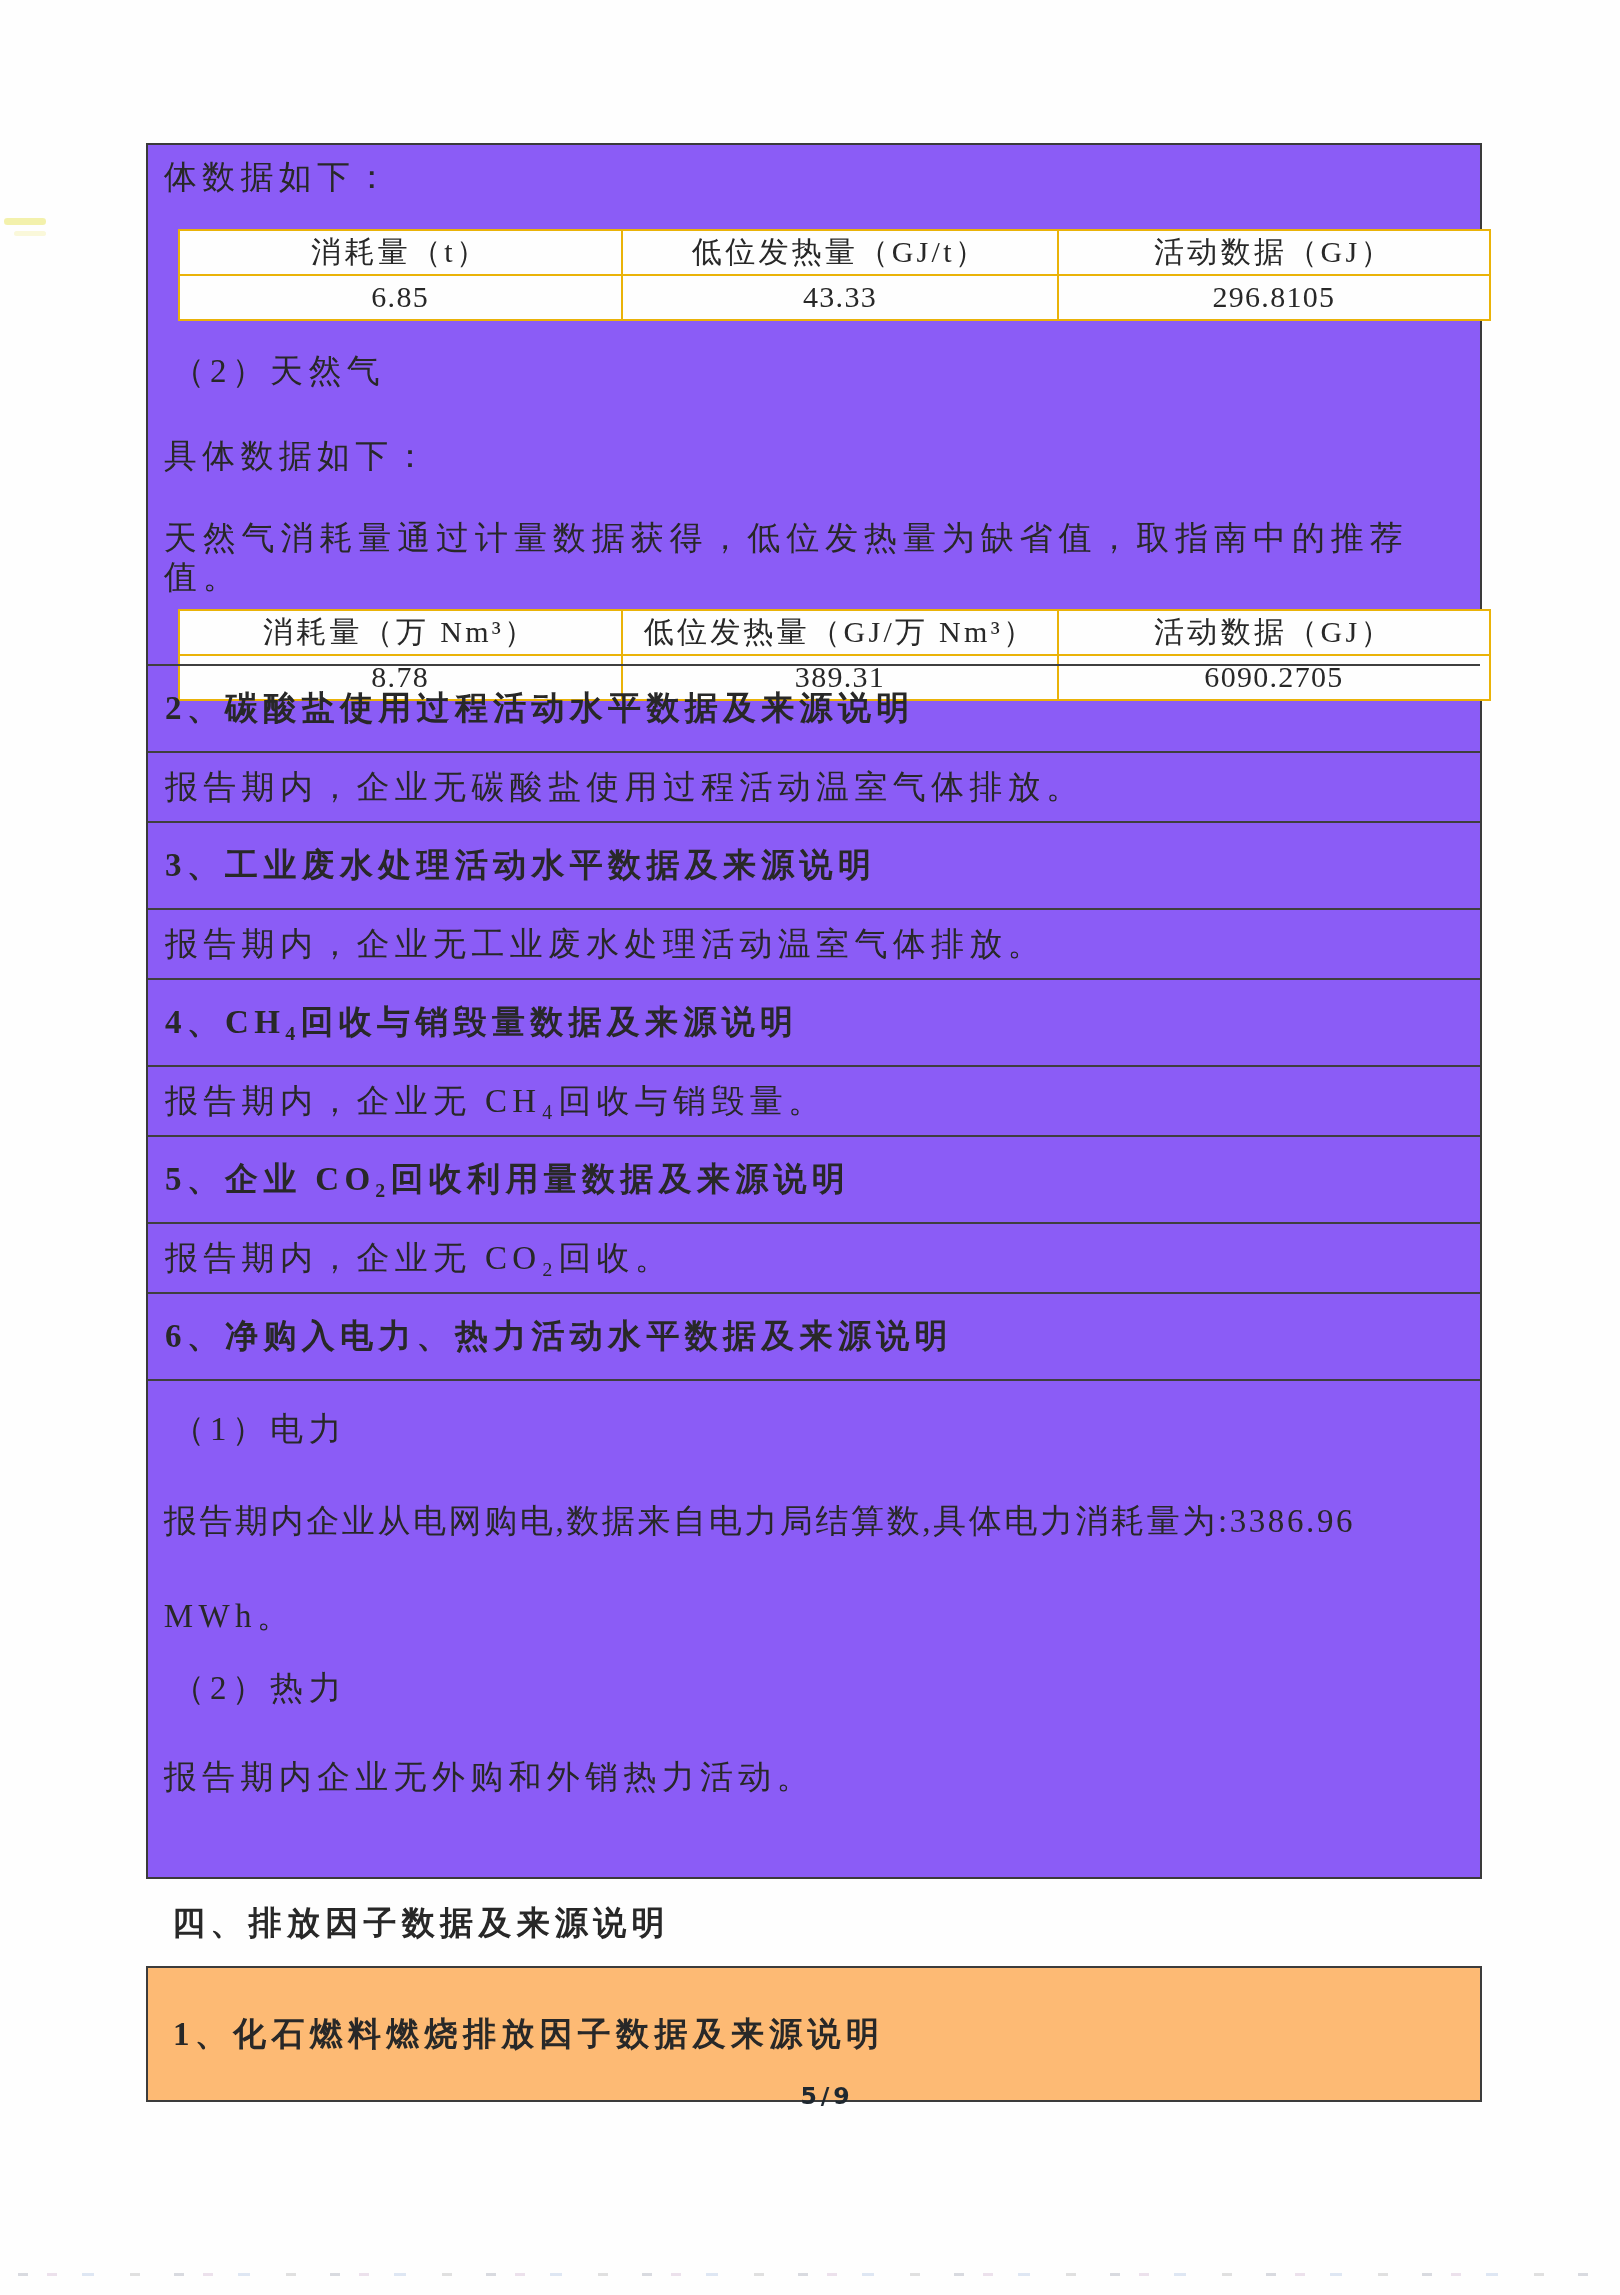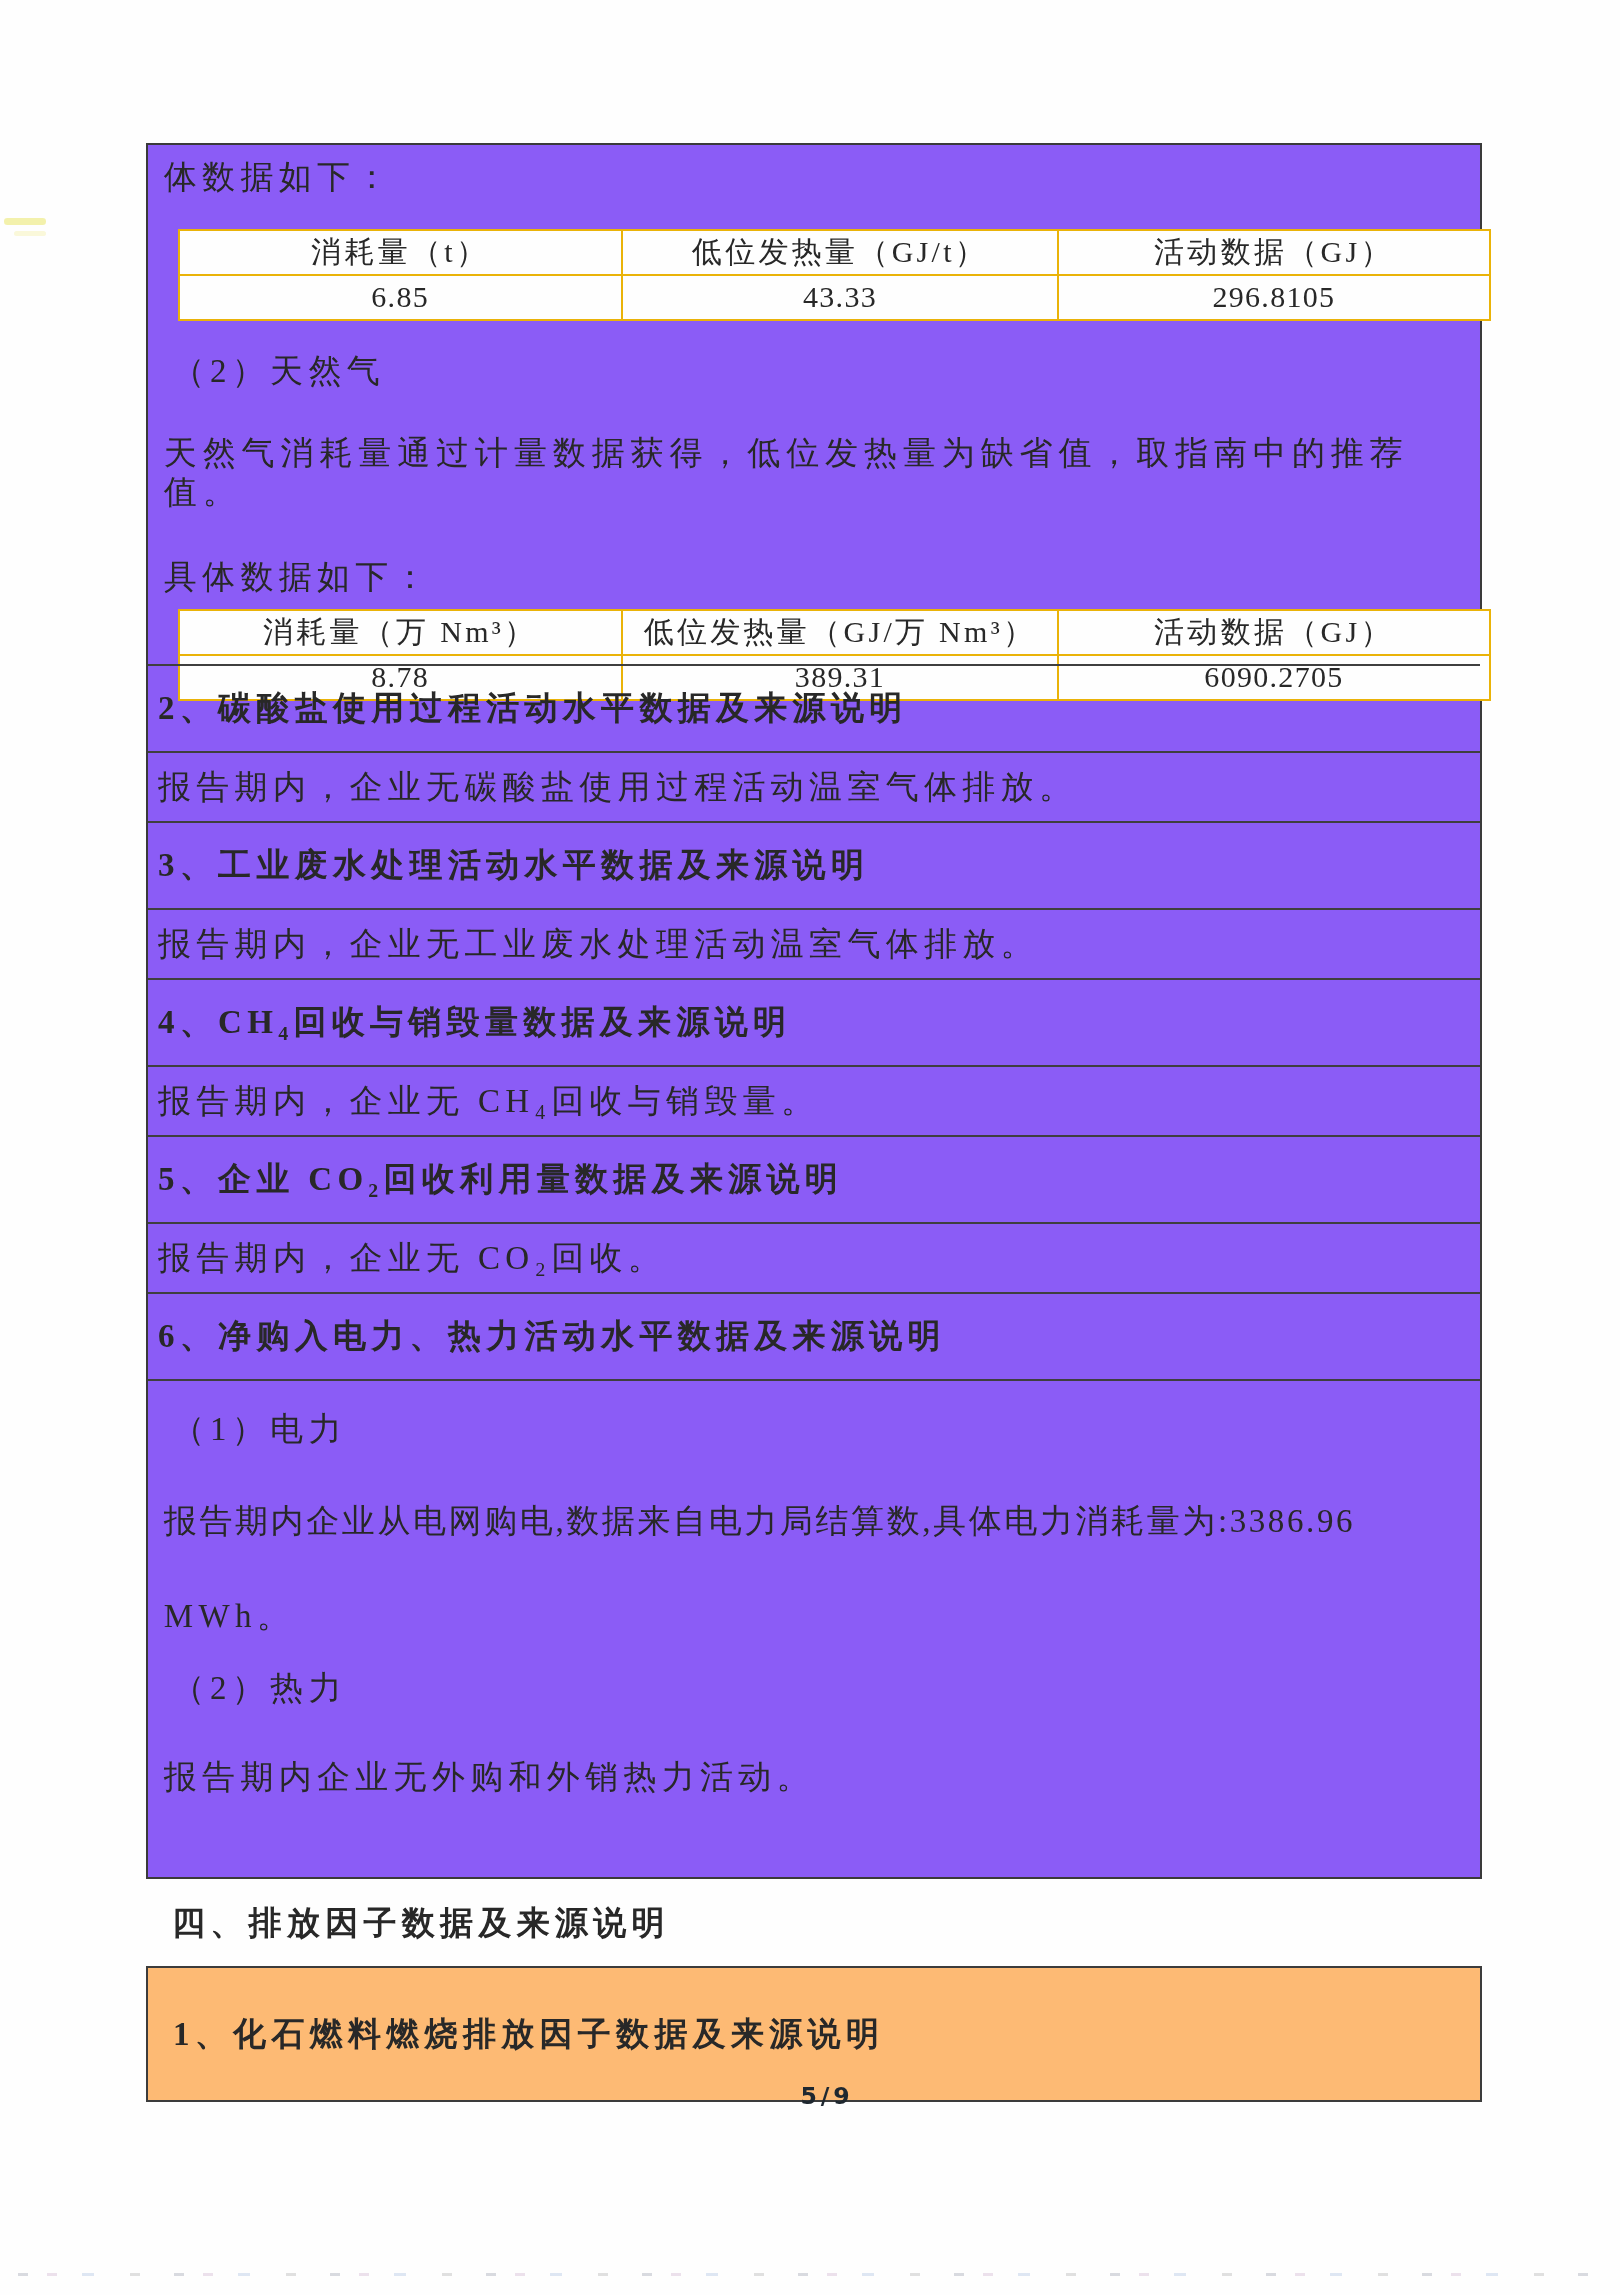--- a/index.html
+++ b/index.html
@@ -12,21 +12,21 @@
 
   
   .outer-table{
     position:absolute;left:146px;top:143px;width:1336px;height:1736px;
     border:2.6px solid #3a3a3a;box-sizing:border-box;background:#8b5cf6;
   }
   .sec{box-sizing:border-box;}
   .sec-intro{height:519px;padding:0 15.8px;}
   .row{
     box-sizing:border-box;border-top:2.6px solid #3f3f3f;
-    display:flex;align-items:center;padding-left:10px;
+    display:flex;align-items:center;padding-left:17px;
   }
   .row.heading{height:87px;}
   .row.body{height:70px;}
   .sec-elec{height:427px;border-top:2.6px solid #3f3f3f;box-sizing:border-box;padding:0 15.8px;}
 
   
   .cjk{font-size:33px;line-height:39px;letter-spacing:5.3px;color:#282828;}
   .hd{font-weight:600;}
   .line{margin:0;}
   .intro-line{padding-top:13px;}
@@ -123,23 +123,23 @@
           <tr>
             <td class="val">6.85</td>
             <td class="val">43.33</td>
             <td class="val">296.8105</td>
           </tr>
         </tbody>
       </table>
 
       <p class="line cjk subhead mt-gas-label">（2）天然气</p>
 
+      <p class="line cjk mt-detail">具体数据如下：</p>
+
       <p class="line cjk para-gas mt-para">天然气消耗量通过计量数据获得，低位发热量为缺省值，取指南中的推荐值。</p>
-
-      <p class="line cjk mt-detail">具体数据如下：</p>
 
       <table class="data-table mt-table2">
         <colgroup>
             <col style="width:33.8%">
             <col style="width:33.3%">
             <col style="width:32.9%">
           </colgroup>
         <tbody>
           <tr>
             <th>消耗量（万 Nm³）</th>

